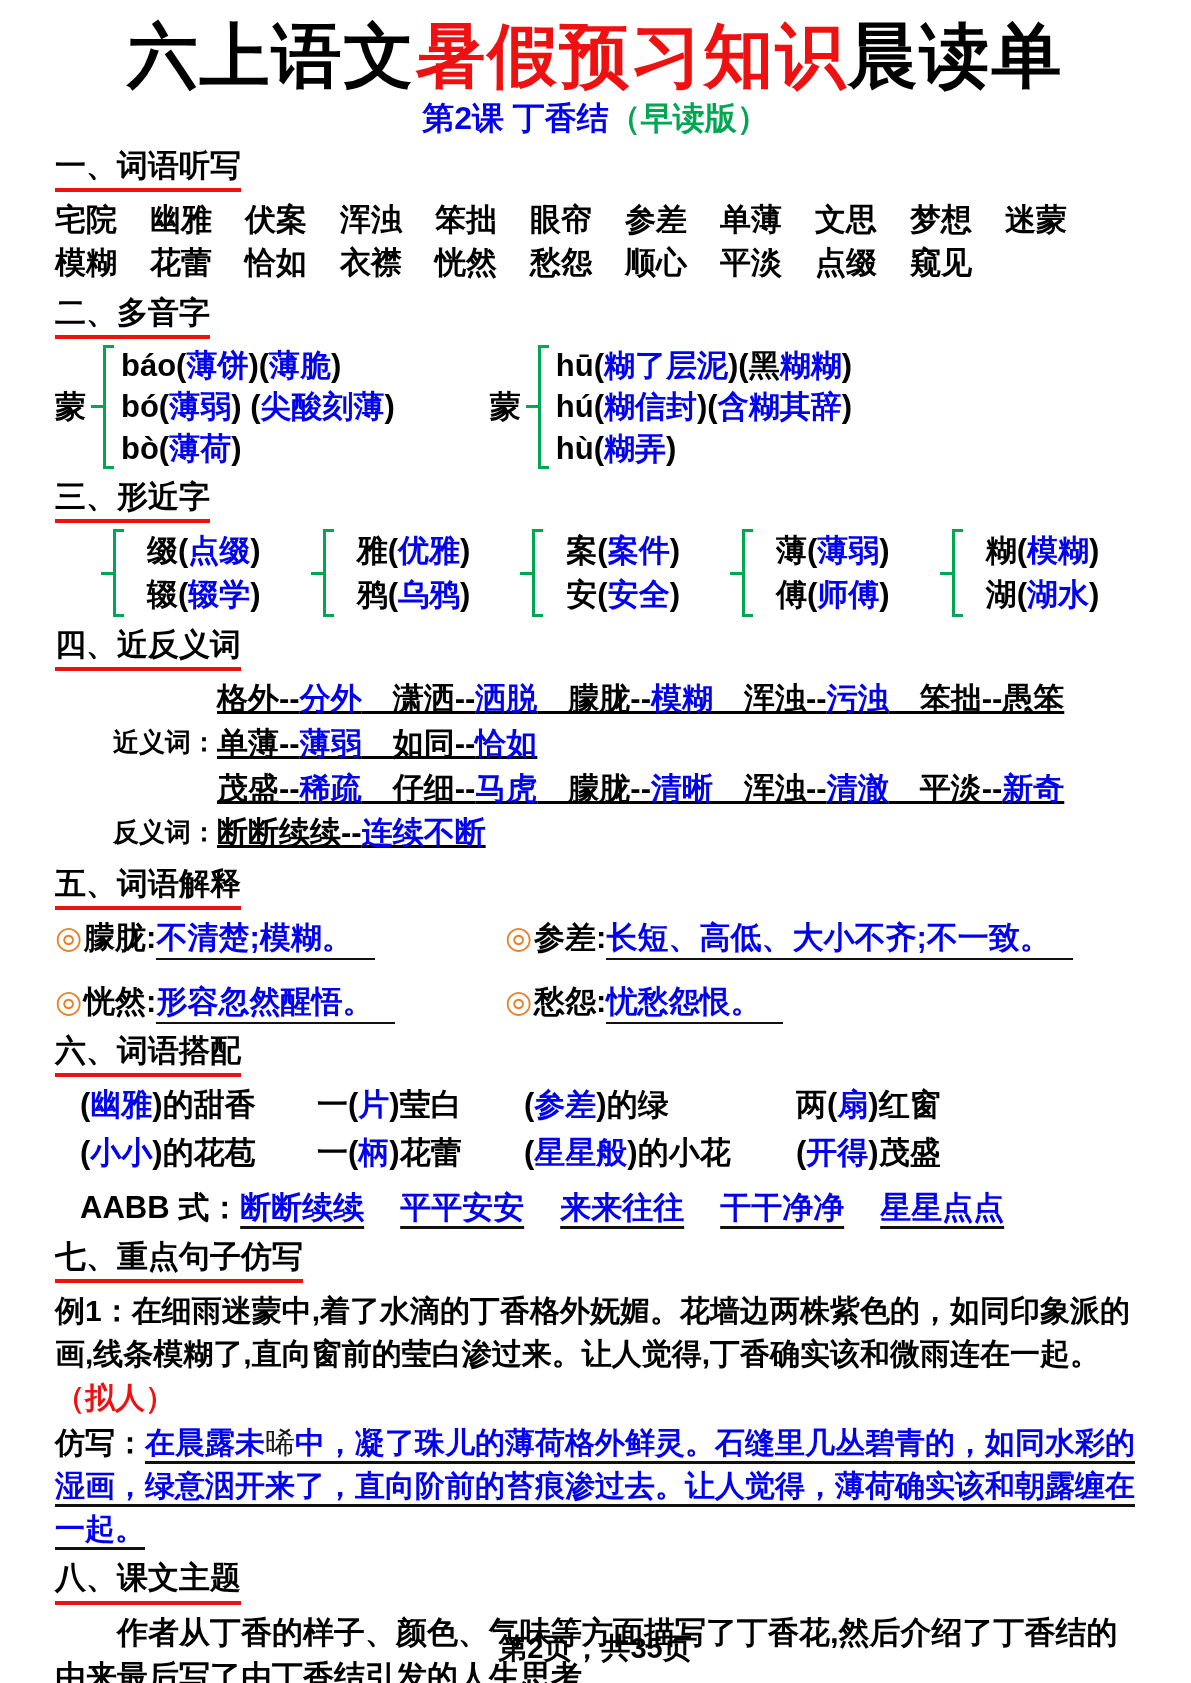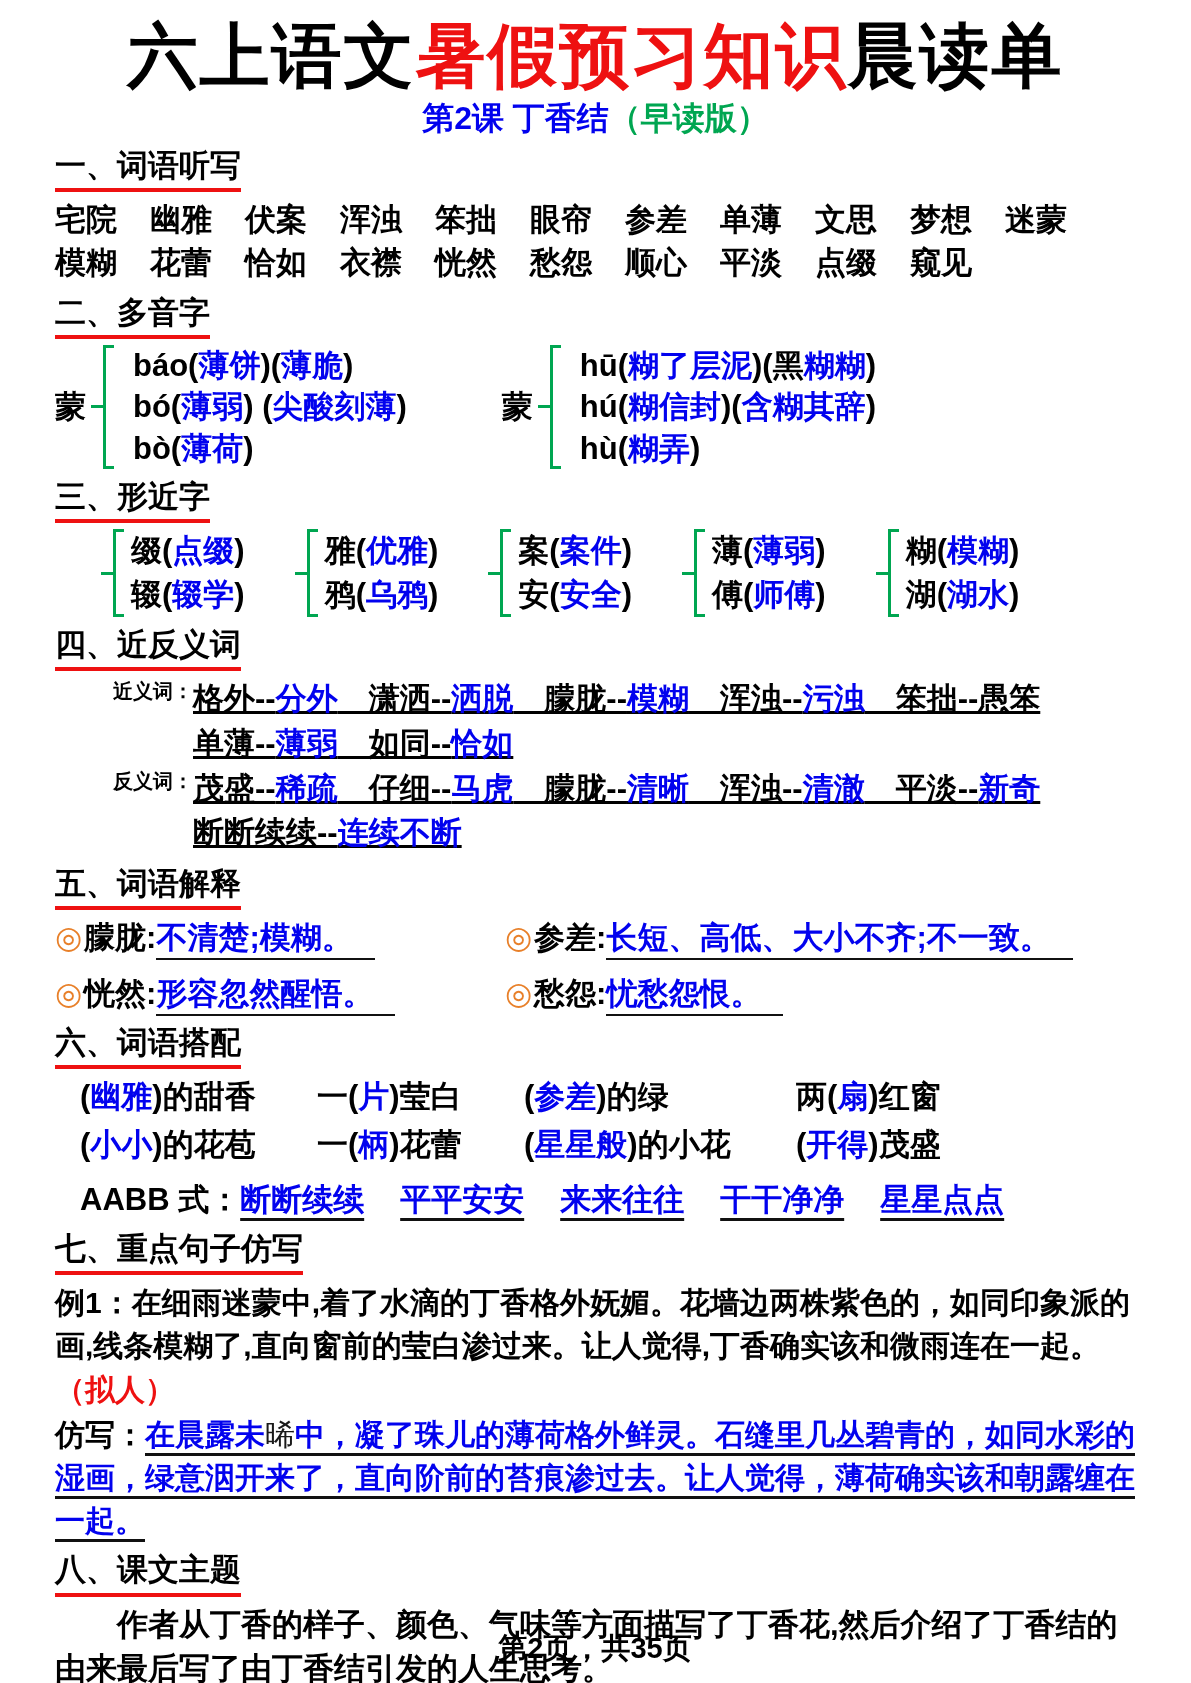--- a/index.html
+++ b/index.html
@@ -31,33 +31,33 @@
   [data-c="ku"]{color:#1a1a1a;font-weight:500;text-decoration-line:underline;text-decoration-color:var(--ul);text-decoration-thickness:2.5px;text-underline-offset:8px;}
   
   .words{font-size:31px;line-height:1.40;}
   .words .word{margin-right:33px;text-align:center;}
   
   .dyz-row{display:flex;gap:95px;margin:2px 0 2px 0;}
   .dyz-group{display:flex;align-items:center;}
   .dyz-char{font-size:31px;margin-right:17px;}
   .brk{align-self:stretch;width:11px;border:3px solid var(--green);border-right:none;position:relative;margin-right:7px;flex:none;}
   .brk::before{content:"";position:absolute;left:-15px;top:calc(50% - 1.5px);width:14px;height:3px;background:var(--green);}
-  .dyz-entries{display:flex;flex-direction:column;margin-left:12px;}
+  .dyz-entries{display:flex;flex-direction:column;}
   .dyz-entries .rl{line-height:1.33;}
   
   .fjz-row{display:flex;gap:62px;padding-left:58px;margin:4px 0;}
-  .fjz-group{display:flex;align-items:center;}
+  .fjz-group{display:flex;align-items:center;gap:16px;}
   .fjz-lines{display:flex;flex-direction:column;}
   .fjz-lines .rl{line-height:1.42;}
   
   .syn-block{display:flex;padding-left:58px;}
-  .pair-label{flex:none;font-size:20px;line-height:1.44;}
+  .pair-label{flex:none;font-size:26px;line-height:1.44;margin-top:47px;}
   .pair-content{display:flex;flex-direction:column;text-decoration:underline;}
   
-  .def-grid{display:grid;grid-template-columns:450px 1fr;row-gap:12px;margin-top:2px;}
+  .def-grid{display:grid;grid-template-columns:450px 1fr;row-gap:20px;margin-top:2px;}
   .def-item{font-size:31px;line-height:1.40;}
   .bullet{color:var(--orange);margin-right:2px;}
   .def{color:var(--blue);border-bottom:2.5px solid var(--ul);padding-right:22px;padding-bottom:3px;}
   
   .match-row{display:grid;grid-template-columns:237px 207px 272px 1fr;padding-left:25px;margin:3px 0;}
   .aabb{padding-left:25px;margin-top:10px;font-size:31px;line-height:1.4;}
   .aabb-word{color:var(--blue);margin-right:36px;text-decoration-line:underline;text-decoration-color:var(--ul);text-decoration-thickness:2.5px;text-underline-offset:8px;}
   
   .para{font-size:30px;line-height:1.44;margin:2px 0;}
   .theme-para{font-size:31px;line-height:1.44;text-indent:2em;margin-top:2px;}

